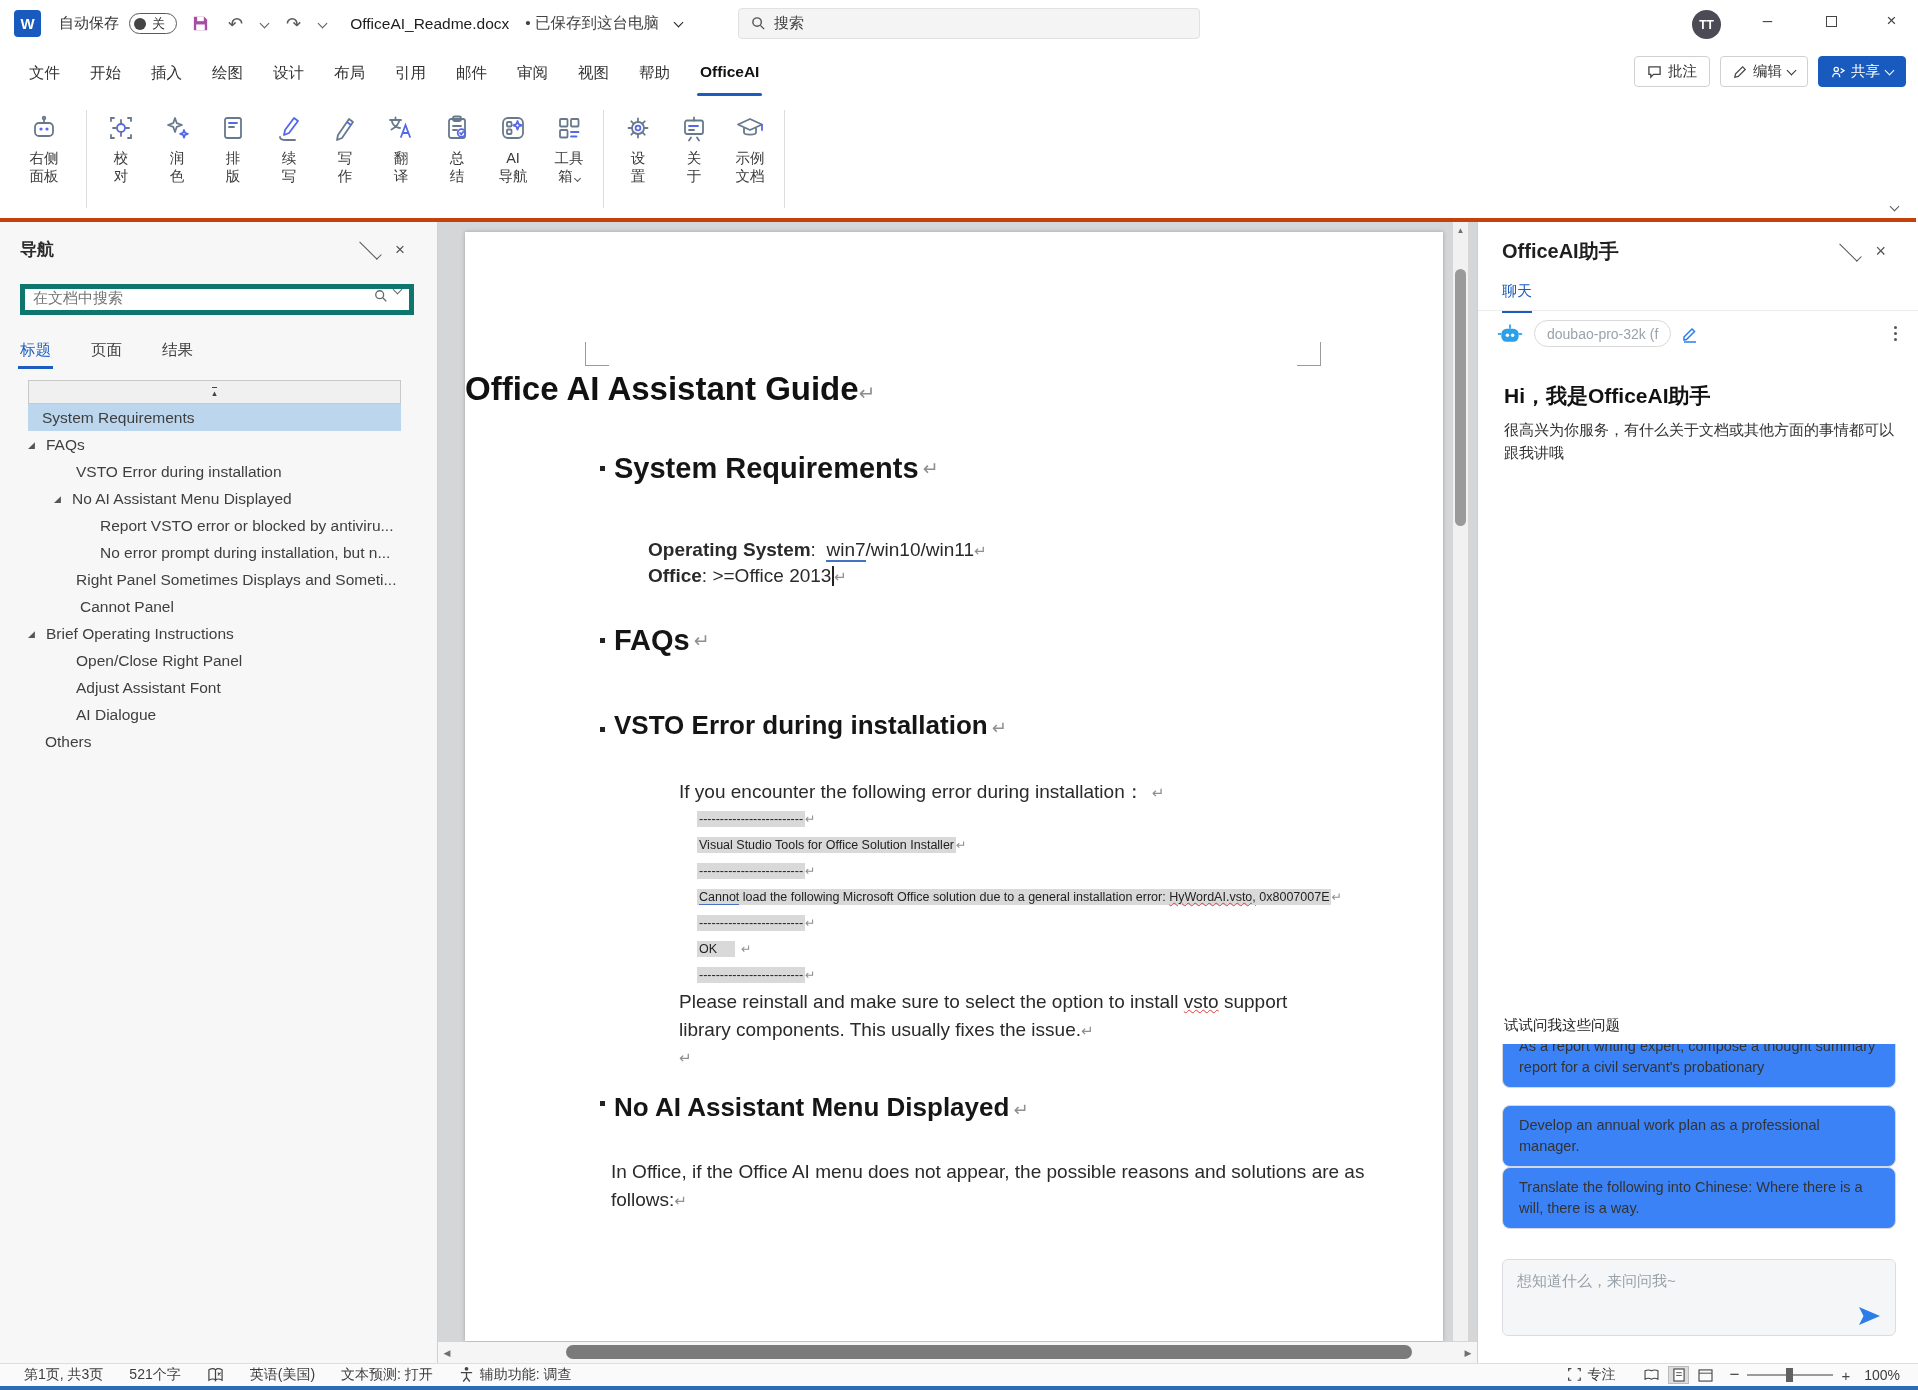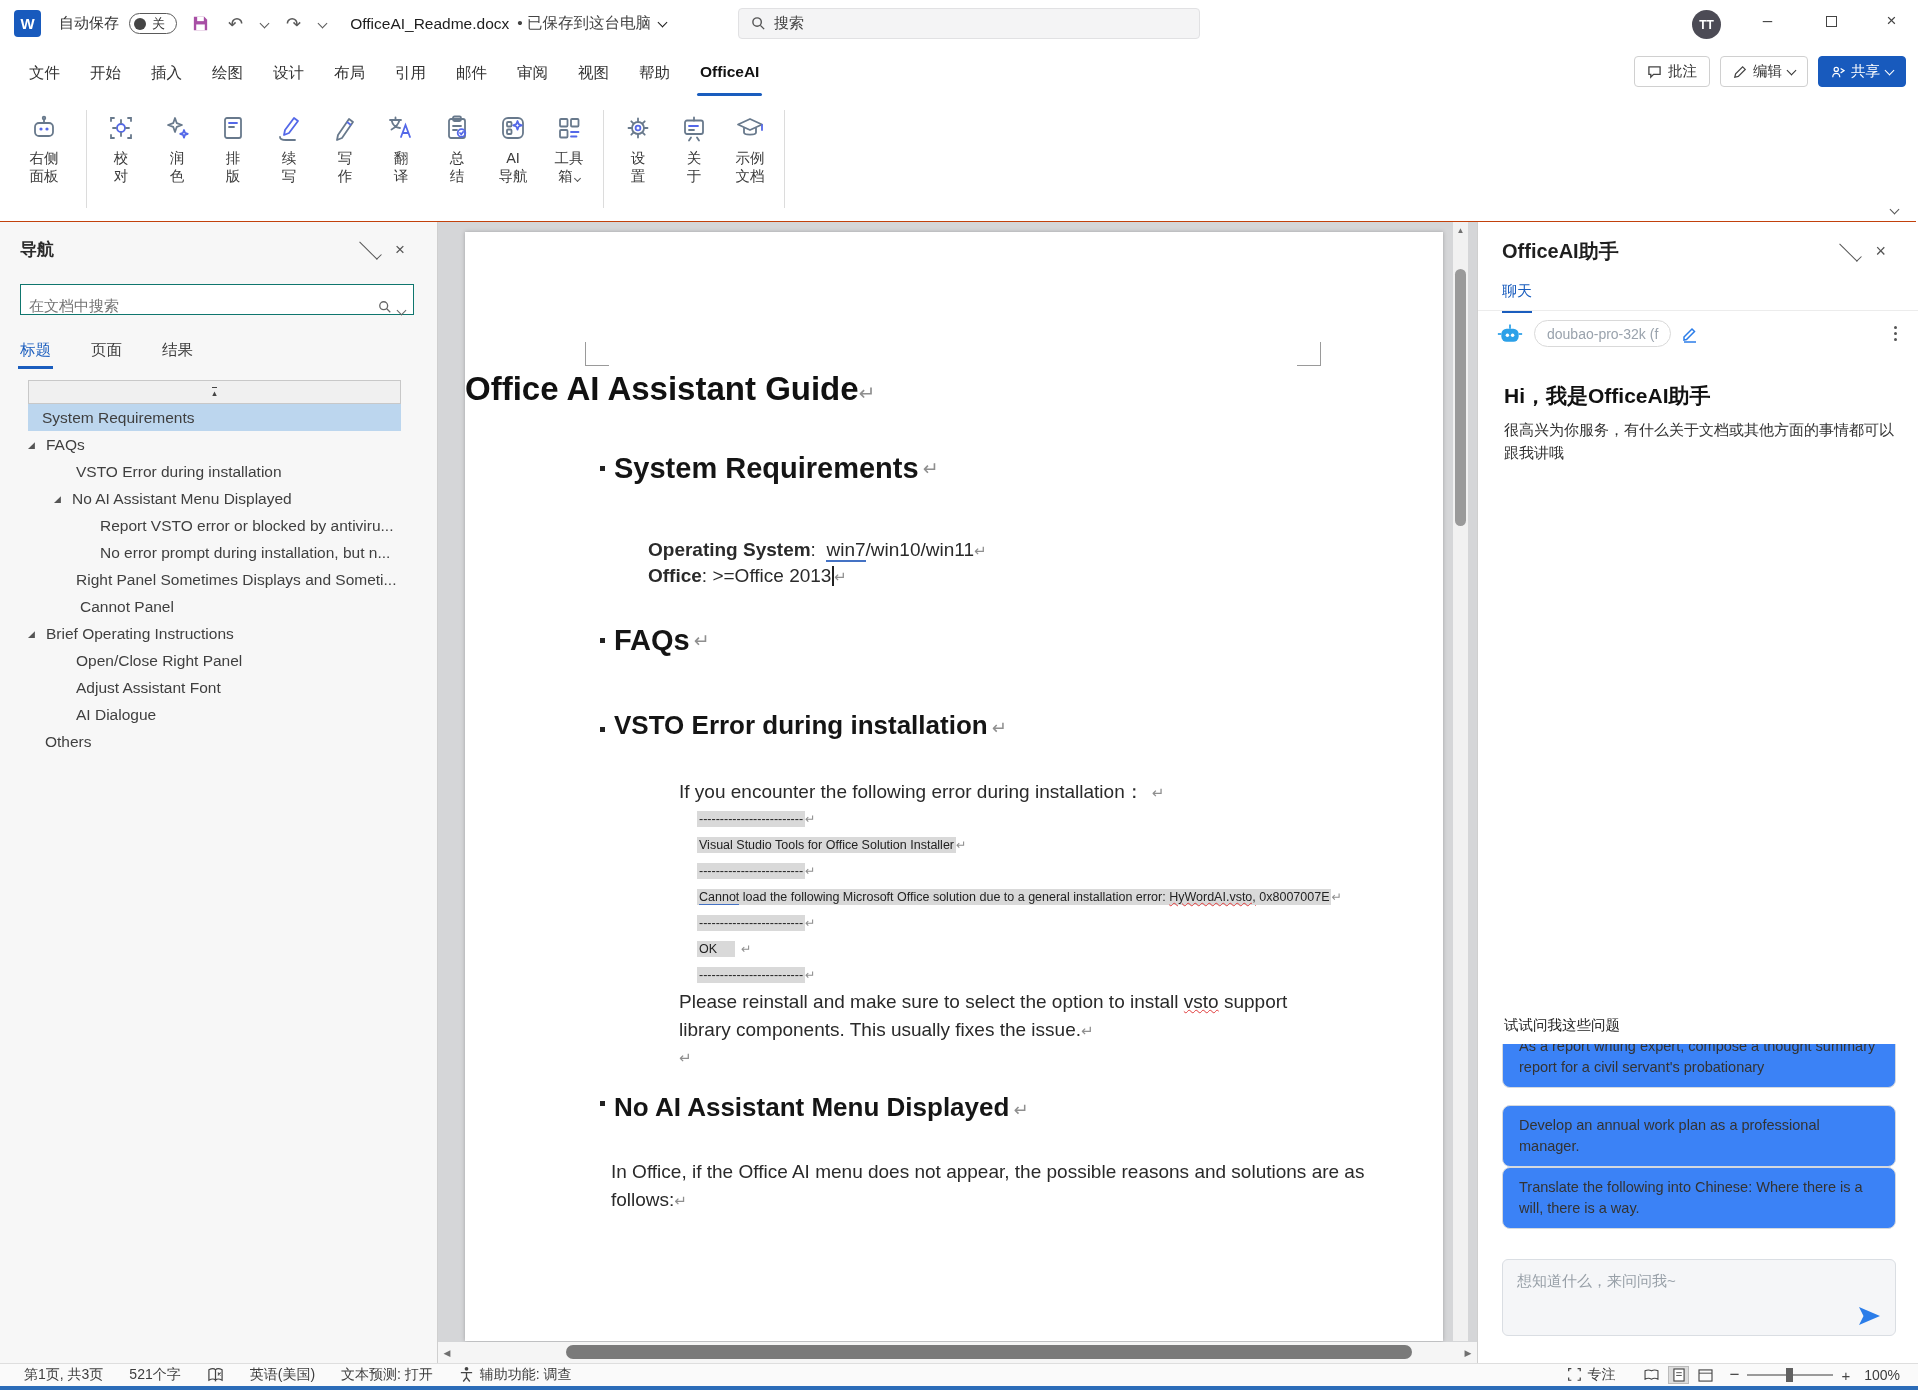--- a/index.html
+++ b/index.html
@@ -9,55 +9,55 @@
   svg{display:block}
 
   
   #titlebar{position:absolute;left:0;top:0;width:1918px;height:47px;background:#fff;display:flex;align-items:center;padding:0 10px;gap:10px}
   .wlogo{width:27px;height:27px;background:#185abd;border-radius:4px;color:#fff;font-weight:bold;font-size:15px;display:flex;align-items:center;justify-content:center;margin-left:4px}
   .autosave{font-size:15px;color:#333;margin-left:8px}
   .toggle{width:48px;height:21px;border:1.5px solid #5a5a5a;border-radius:11px;display:flex;align-items:center;padding:0 4px;gap:6px}
   .knob{width:12px;height:12px;border-radius:50%;background:#454545}
   .toggle .t-state{font-size:13px;color:#333}
   .tb-ic{color:#5a5a5a;font-size:18px;line-height:1;padding:0 4px}
-  .doc-title{font-size:15.5px;color:#1d1d1d;margin-left:10px;display:flex;align-items:center;gap:8px}
+  .doc-title{font-size:15.5px;color:#1d1d1d;margin-left:10px;display:flex;align-items:center;gap:16px}
   .tb-search{position:absolute;left:738px;top:8px;width:462px;height:31px;background:#f4f4f5;border:1px solid #e1e1e3;border-radius:4px;display:flex;align-items:center;padding:0 12px;gap:8px;color:#444;font-size:15px}
   .avatar{position:absolute;left:1692px;top:10px;width:29px;height:29px;border-radius:50%;background:#4c4b55;color:#fff;font-size:12px;font-weight:bold;display:flex;align-items:center;justify-content:center}
   .winbtn{position:absolute;top:0;width:47px;height:42px;display:flex;align-items:center;justify-content:center;color:#444;font-size:17px}
   .maxbox{width:11px;height:11px;border:1.5px solid #444}
 
   
   #menubar{position:absolute;left:0;top:47px;width:1918px;height:53px;background:#fff;display:flex;align-items:center;padding:0 14px}
   .menu-tabs{display:flex;gap:0}
   .mtab{font-size:15.5px;color:#333;padding:8px 15px;position:relative}
   .mtab.active{font-weight:bold;color:#111}
   .mtab.active:after{content:"";position:absolute;left:12px;right:12px;bottom:-4px;height:3px;background:#1a5dbe;border-radius:2px}
   .menu-right{position:absolute;right:12px;top:9px;display:flex;gap:10px;align-items:center}
   .mr-btn{height:31px;border:1px solid #d0d0d0;border-radius:4px;background:#fff;display:flex;align-items:center;gap:6px;padding:0 12px;font-size:14.5px;color:#333}
   .mr-share{background:#185abd;border-color:#185abd;color:#fff}
 
   
-  #ribbon{position:absolute;left:0;top:100px;width:1916px;height:122px;background:#fff;border-bottom:1px solid #c2410c}
+  #ribbon{position:absolute;left:0;top:100px;width:1916px;height:122px;background:#fff;border-bottom:4px solid #c2410c}
   .rb-row{display:flex;align-items:flex-start;padding:6px 6px 0 8px;height:112px}
   .rb-btn{width:56px;min-width:56px;padding-top:6px;display:flex;flex-direction:column;align-items:center;gap:5px;border-radius:4px}
   .rb-btn.wide{width:72px;min-width:72px}
   .rb-lbl{font-size:14.5px;color:#3a3a3a;line-height:18px;text-align:center}
   .rb-sep{width:1px;height:98px;background:#dcdcdc;margin:4px 6px 0 6px}
   .rb-caret{color:#555;margin-left:2px}
   .ribbon-collapse{position:absolute;right:18px;bottom:8px;color:#555}
 
   
   #main{position:absolute;left:0;top:222px;width:1918px;height:1141px}
 
   
   #navpanel{position:absolute;left:0;top:0;width:438px;height:1141px;background:#f7f7f7;border-right:1px solid #cfcfcf}
   .nav-head{display:flex;align-items:center;padding:16px 20px 0 20px}
   .nav-title{font-size:17px;font-weight:bold;color:#2b2b2b;flex:1}
   .nav-hic{color:#555;padding:0 12px}
-  .nav-search{position:absolute;left:20px;top:62px;width:394px;height:31px;background:#fff;border:1px solid #0f766e;display:flex;align-items:flex-end;padding:0 8px;gap:6px}
+  .nav-search{position:absolute;left:20px;top:62px;width:394px;height:31px;background:#fff;border:5px solid #0f766e;display:flex;align-items:flex-start;padding:0 8px;gap:6px}
   .nav-search input{border:0;outline:0;flex:1;font-size:15px;color:#333;background:transparent;font-family:inherit}
   .nav-tabs{position:absolute;left:20px;top:118px;display:flex;gap:40px;font-size:15.5px}
   .ntab{color:#3d3d3d;padding-bottom:8px;position:relative}
   .ntab.active{color:#1a5dbe}
   .ntab.active:after{content:"";position:absolute;left:-2px;right:-2px;bottom:0;height:3px;background:#1a5dbe}
   .tree{position:absolute;left:28px;top:158px;right:36px}
   .tree-head{height:24px;background:#f0f0f0;border:1px solid #c8c8c8;display:flex;align-items:center;justify-content:center;color:#555}
   .pin{display:inline-block;font-size:9px;color:#444;border-top:1.5px solid #444;line-height:8px;padding-top:1px}
   .trow{height:27px;display:flex;align-items:center;font-size:15.5px;color:#3f3f3f;white-space:nowrap;overflow:hidden}
   .trow.sel{background:#bcd6ee}

